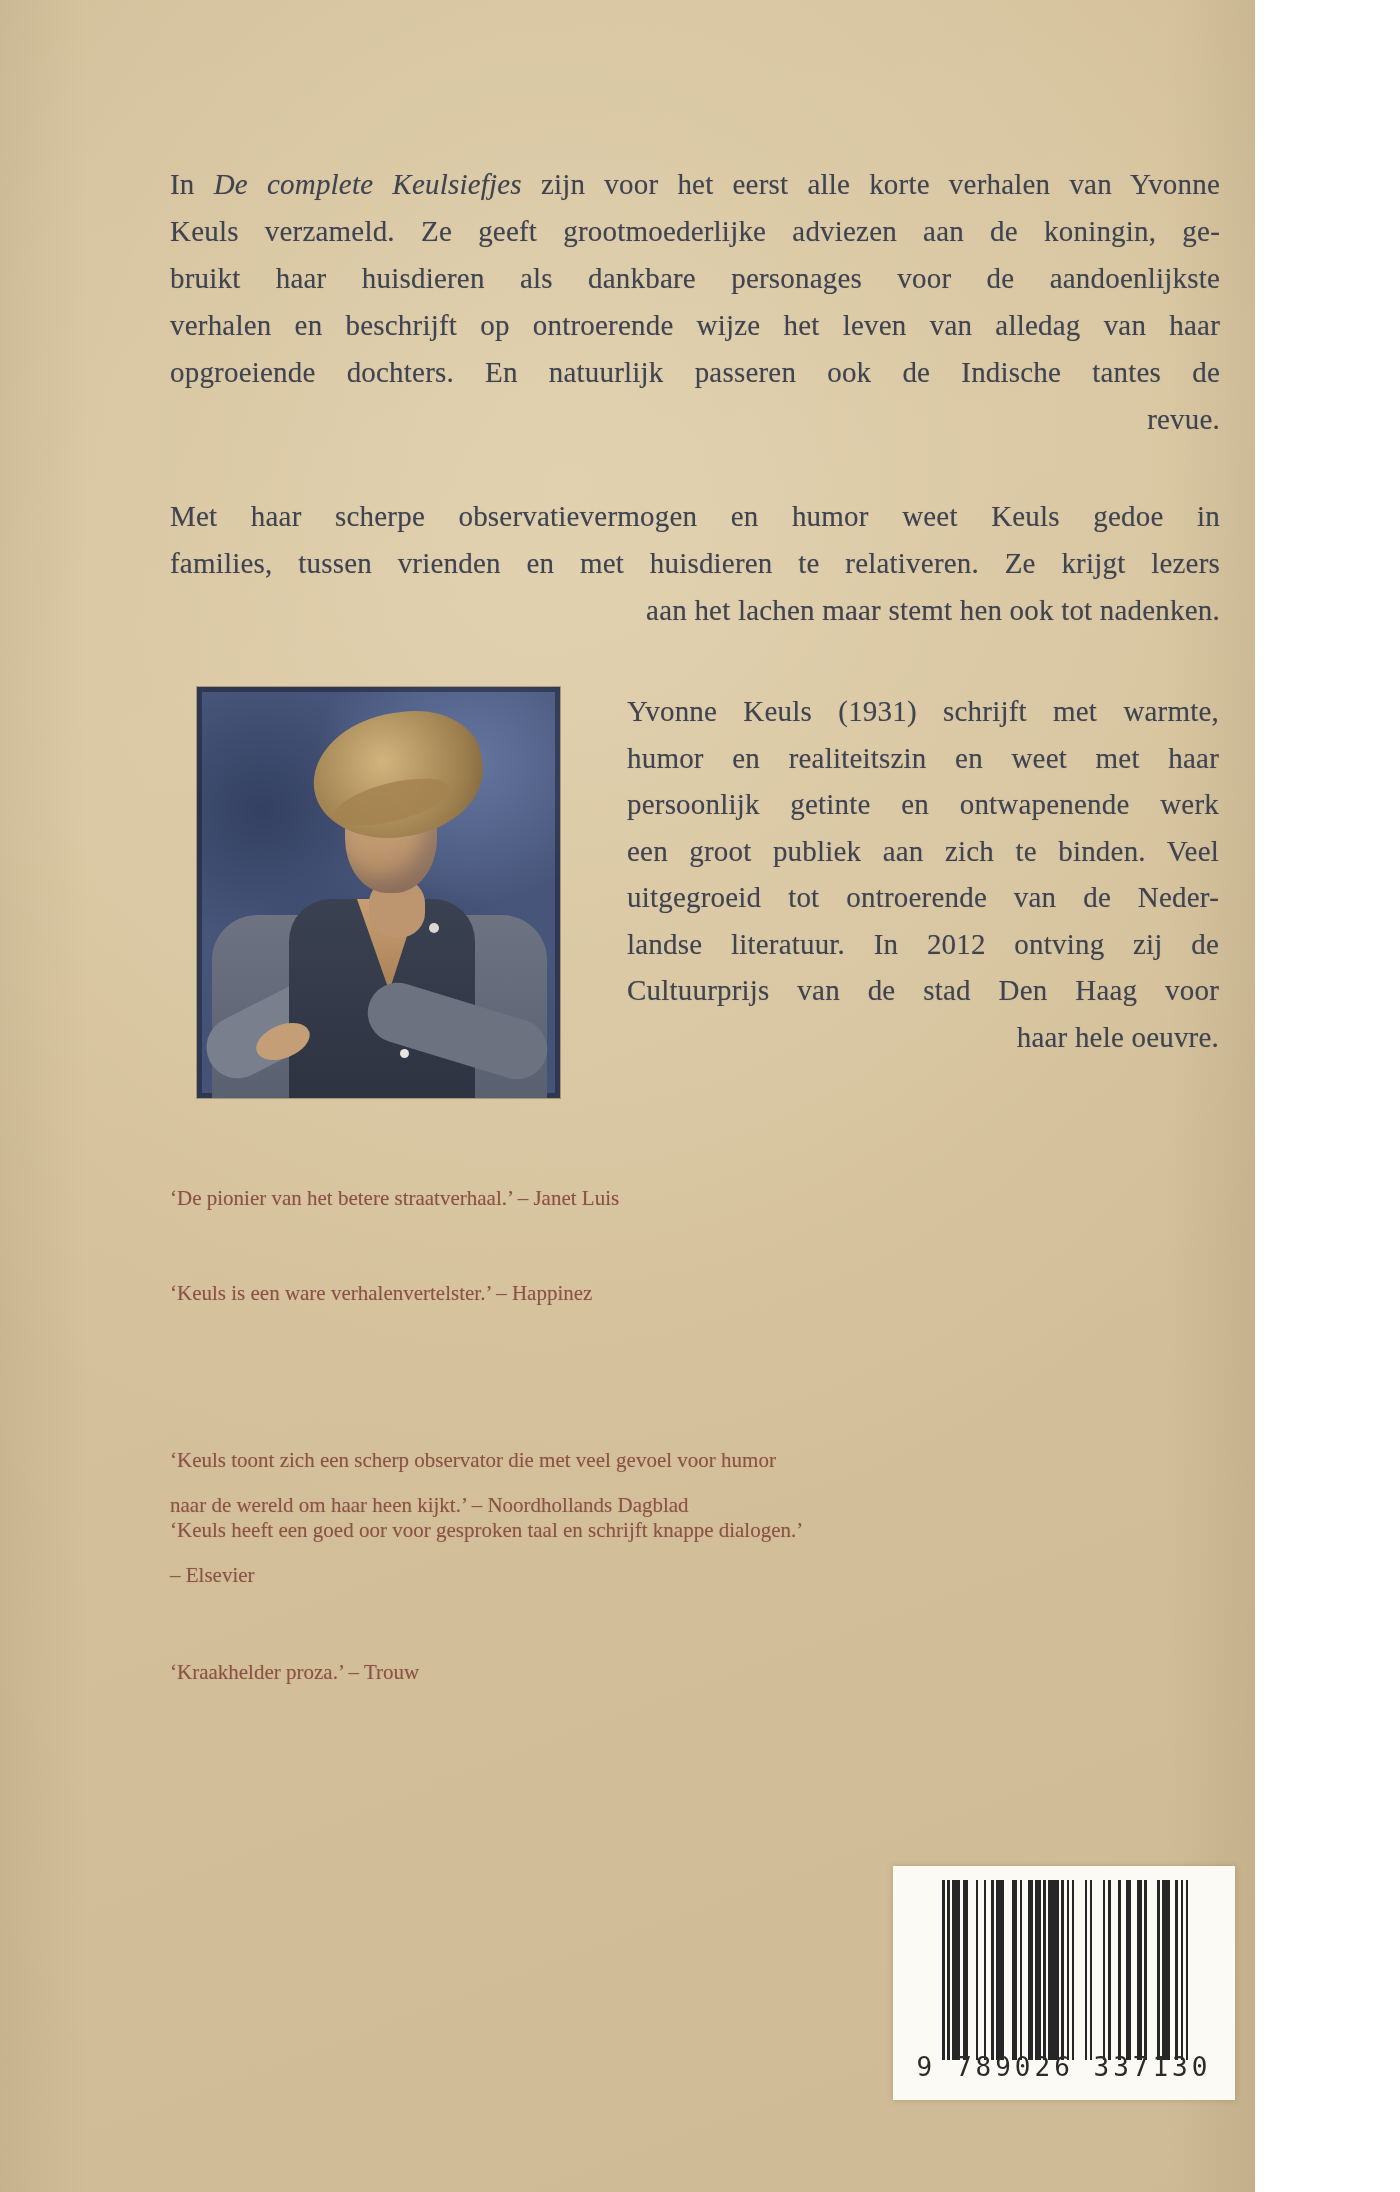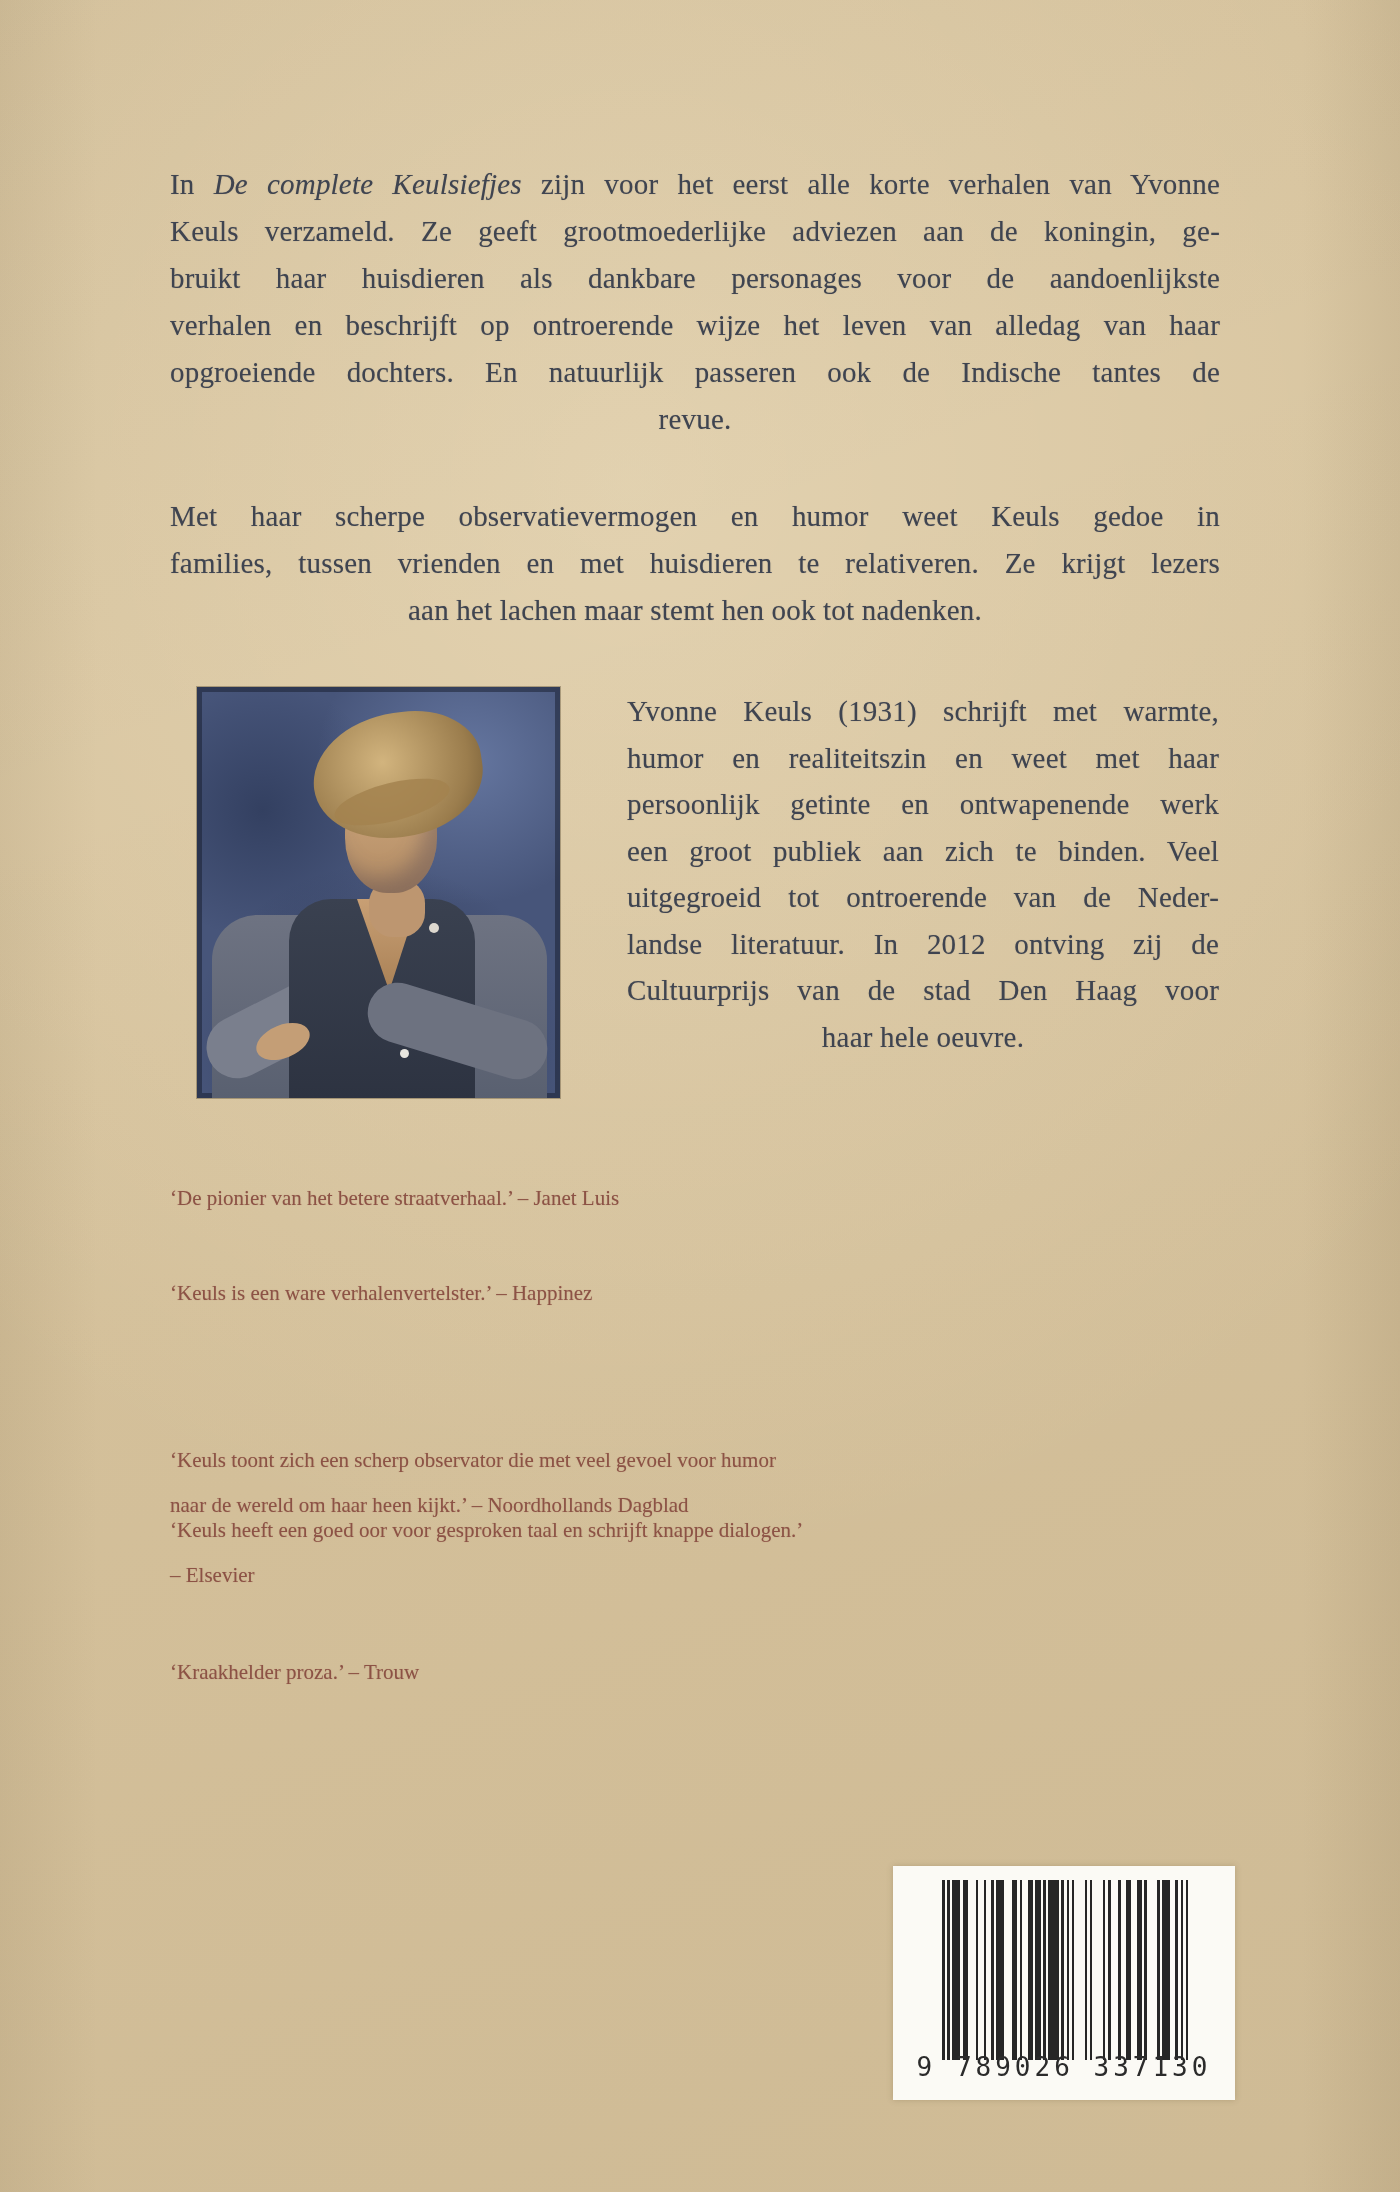--- a/index.html
+++ b/index.html
@@ -1,20 +1,20 @@
 <!DOCTYPE html>
 <html><head>
 <meta charset="utf-8">
 <style>
   html, body { margin: 0; padding: 0; }
   body { font-family: "Liberation Serif", serif; }
 
   .cover {
     position: relative;
-    width: 1400px;
+    width: 1255px;
     height: 2192px;
     overflow: hidden;
     background:
       radial-gradient(120% 80% at 45% 22%, rgba(255,246,222,0.30), rgba(255,246,222,0) 62%),
       linear-gradient(90deg, rgba(110,92,60,0.10), rgba(110,92,60,0) 7%, rgba(110,92,60,0) 93%, rgba(110,92,60,0.12)),
       linear-gradient(160deg, rgba(120,100,66,0.06) 0%, rgba(120,100,66,0) 30%, rgba(120,100,66,0.08) 100%),
       #d6c29c;
     color: #3f4450;
   }
 
@@ -22,21 +22,21 @@
     position: absolute;
     left: 170px;
     width: 1050px;
     font-size: 29px;
     line-height: 47px;
     letter-spacing: 0.2px;
     color: #3f4450;
     text-shadow: 0 0 1px rgba(63,68,80,0.35);
   }
   .jline { text-align: justify; text-align-last: justify; }
-  .lline { text-align: center; }
+  .lline { text-align: right; }
 
   .book-title-italic { font-style: italic; }
 
   
   .photo {
     position: absolute;
     left: 27px; top: 0;
     width: 363px; height: 411px;
     overflow: hidden;
     box-shadow: inset 0 0 0 5px rgba(22,28,44,0.5), 0 0 0 1px rgba(70,58,34,0.35);

